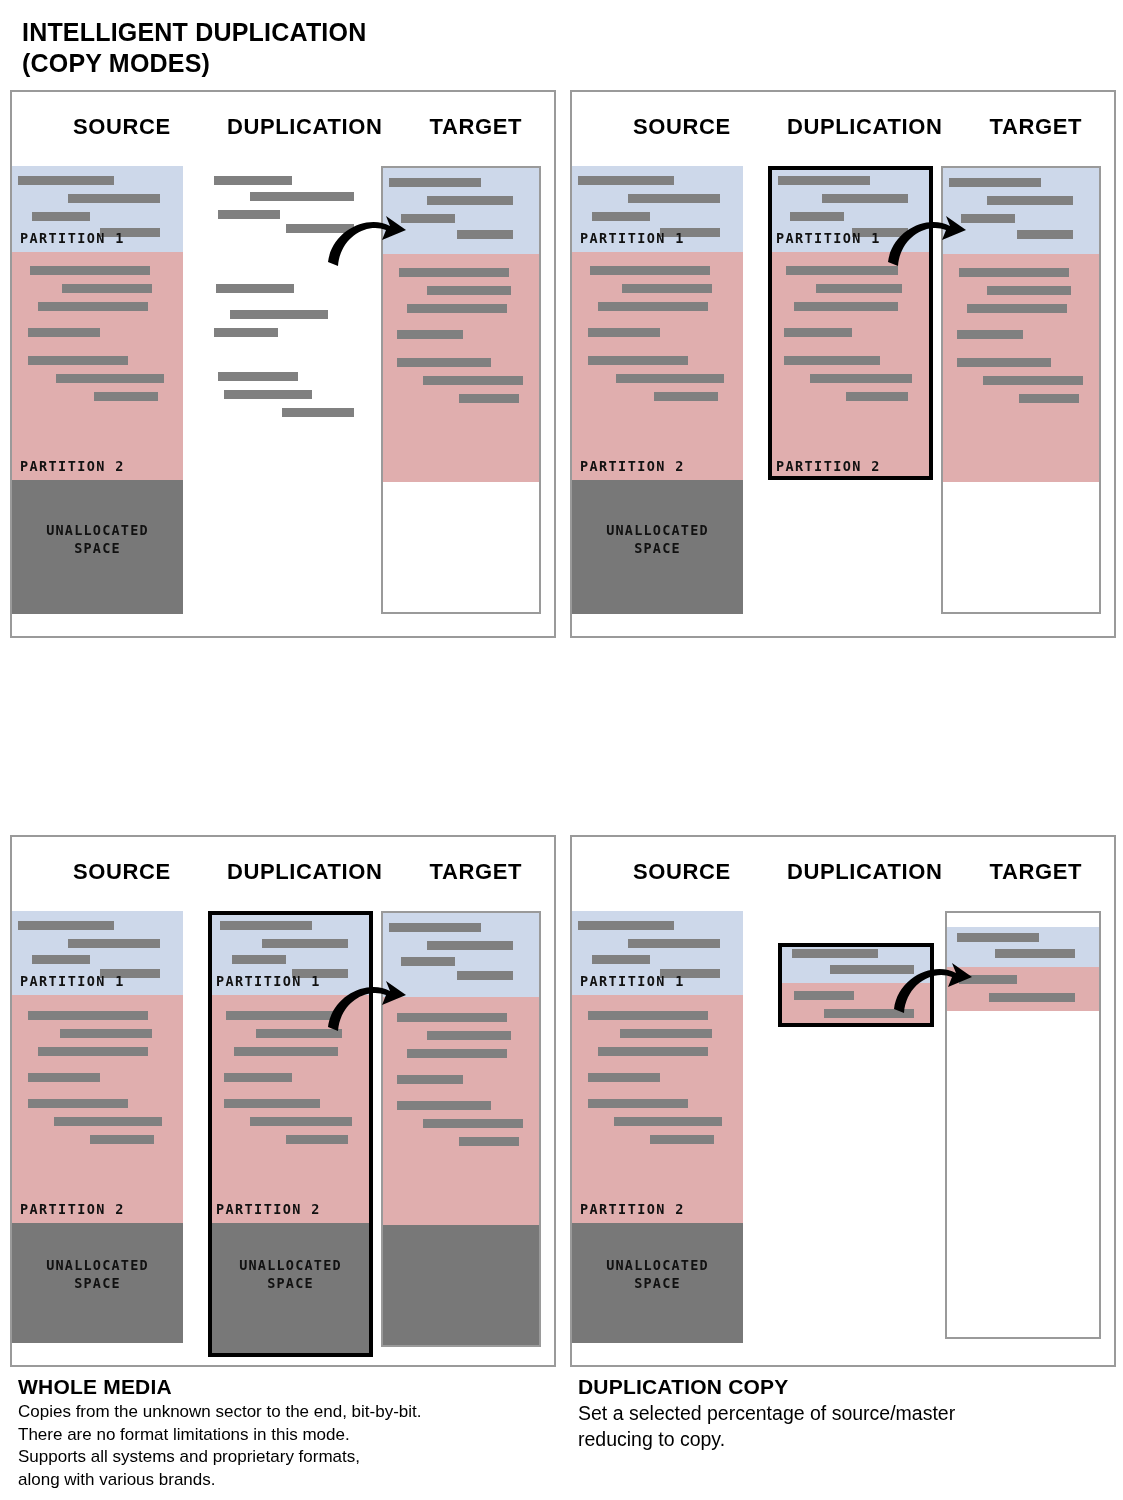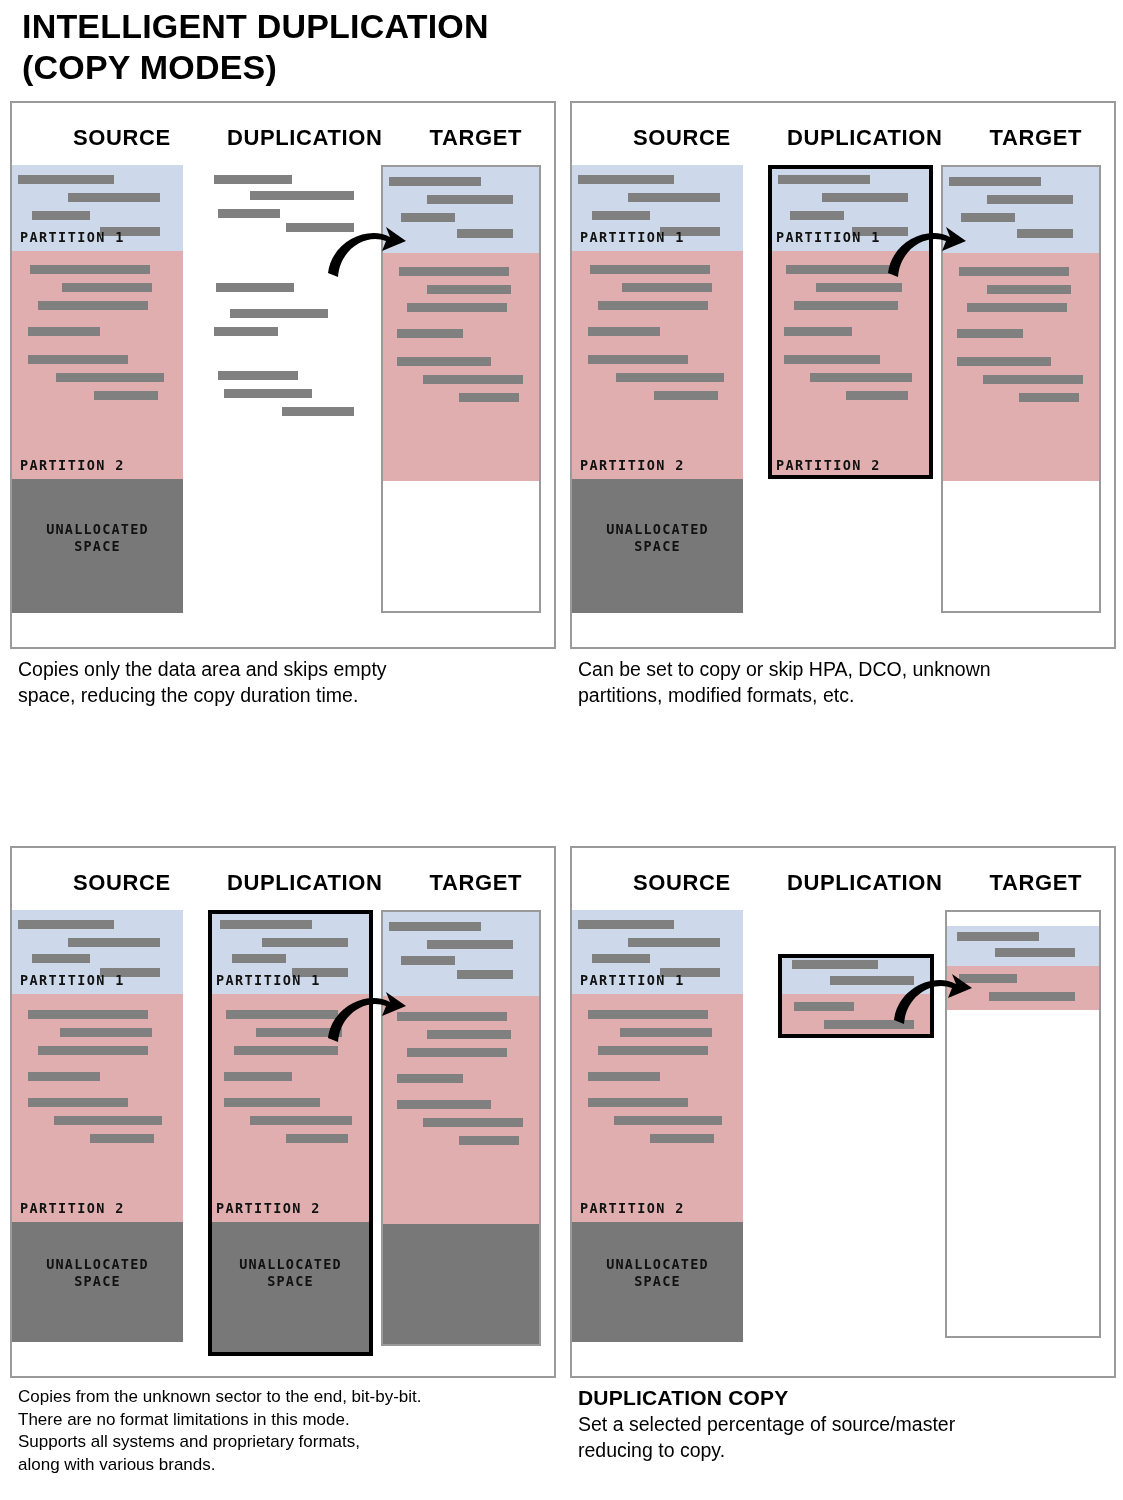--- a/index.html
+++ b/index.html
@@ -16,26 +16,27 @@
     overflow: hidden;
   }
   .page {
     position: relative;
     width: 1123px;
     height: 1500px;
     box-sizing: border-box;
     padding: 0 10px;
   }
   .main-title {
-    font-size: 34px;
+    font-size: 25px;
     font-weight: bold;
     line-height: 1.22;
     letter-spacing: 0.2px;
     padding: 6px 0 0 12px;
     white-space: pre-line;
+    margin-top: 11px;
   }
   .grid {
     position: relative;
     margin-top: 12px;
   }
   .quad {
     position: absolute;
     width: 546px;
   }
   .q-tl { left: 0px;   top: 0px; }
@@ -65,21 +66,21 @@
   .ch-source { width: 184px; margin-left: 8px; }
   .ch-dup    { width: 190px; }
   .ch-target { width: 160px; }
 
   .lanes {
     position: relative;
     height: 448px;
   }
   .lane {
     position: absolute;
-    top: 0;
+    top: 12px;
     box-sizing: border-box;
   }
 
   
   .seg {
     position: relative;
     box-sizing: border-box;
     overflow: hidden;
   }
   .seg-p1 { background: #cdd8ea; }
@@ -218,22 +219,20 @@
             </div>
             <div class="seg seg-empty" style="height:130px;"></div>
           </div>
 
           <svg class="arrow" viewBox="0 0 84 62" style="left:312px; top:58px;">
             <path d="M4 50 C 8 18, 44 2, 66 14 L 62 4 L 82 18 L 58 28 L 62 18 C 42 10, 16 26, 14 54 Z" fill="#000"></path>
           </svg>
         </div>
       </div>
       <div class="caption">
-        <div class="caption-body">Copies only the data area and skips empty
-space, reducing the copy duration time.</div>
       </div>
     </div>
 
     <div class="quad q-tr">
       <div class="panel tall">
         <div class="col-heads">
           <div class="col-head ch-source">SOURCE</div>
           <div class="col-head ch-dup">DUPLICATION</div>
           <div class="col-head ch-target">TARGET</div>
         </div>
@@ -302,22 +301,20 @@
             </div>
             <div class="seg seg-empty" style="height:130px;"></div>
           </div>
 
           <svg class="arrow" viewBox="0 0 84 62" style="left:312px; top:58px;">
             <path d="M4 50 C 8 18, 44 2, 66 14 L 62 4 L 82 18 L 58 28 L 62 18 C 42 10, 16 26, 14 54 Z" fill="#000"></path>
           </svg>
         </div>
       </div>
       <div class="caption">
-        <div class="caption-body">Can be set to copy or skip HPA, DCO, unknown
-partitions, modified formats, etc.</div>
       </div>
     </div>
 
     <div class="quad q-bl">
       <div class="panel tall2">
         <div class="col-heads">
           <div class="col-head ch-source">SOURCE</div>
           <div class="col-head ch-dup">DUPLICATION</div>
           <div class="col-head ch-target">TARGET</div>
         </div>
@@ -390,20 +387,21 @@
             </div>
             <div class="seg seg-un" style="height:120px;"></div>
           </div>
 
           <svg class="arrow" viewBox="0 0 84 62" style="left:312px; top:78px;">
             <path d="M4 50 C 8 18, 44 2, 66 14 L 62 4 L 82 18 L 58 28 L 62 18 C 42 10, 16 26, 14 54 Z" fill="#000"></path>
           </svg>
         </div>
       </div>
       <div class="caption">
+        <div class="caption-title">WHOLE MEDIA</div>
         <div class="caption-body small">Copies from the unknown sector to the end, bit-by-bit.
 There are no format limitations in this mode.
 Supports all systems and proprietary formats,
 along with various brands.</div>
       </div>
     </div>
 
     <div class="quad q-br">
       <div class="panel tall2">
         <div class="col-heads">

